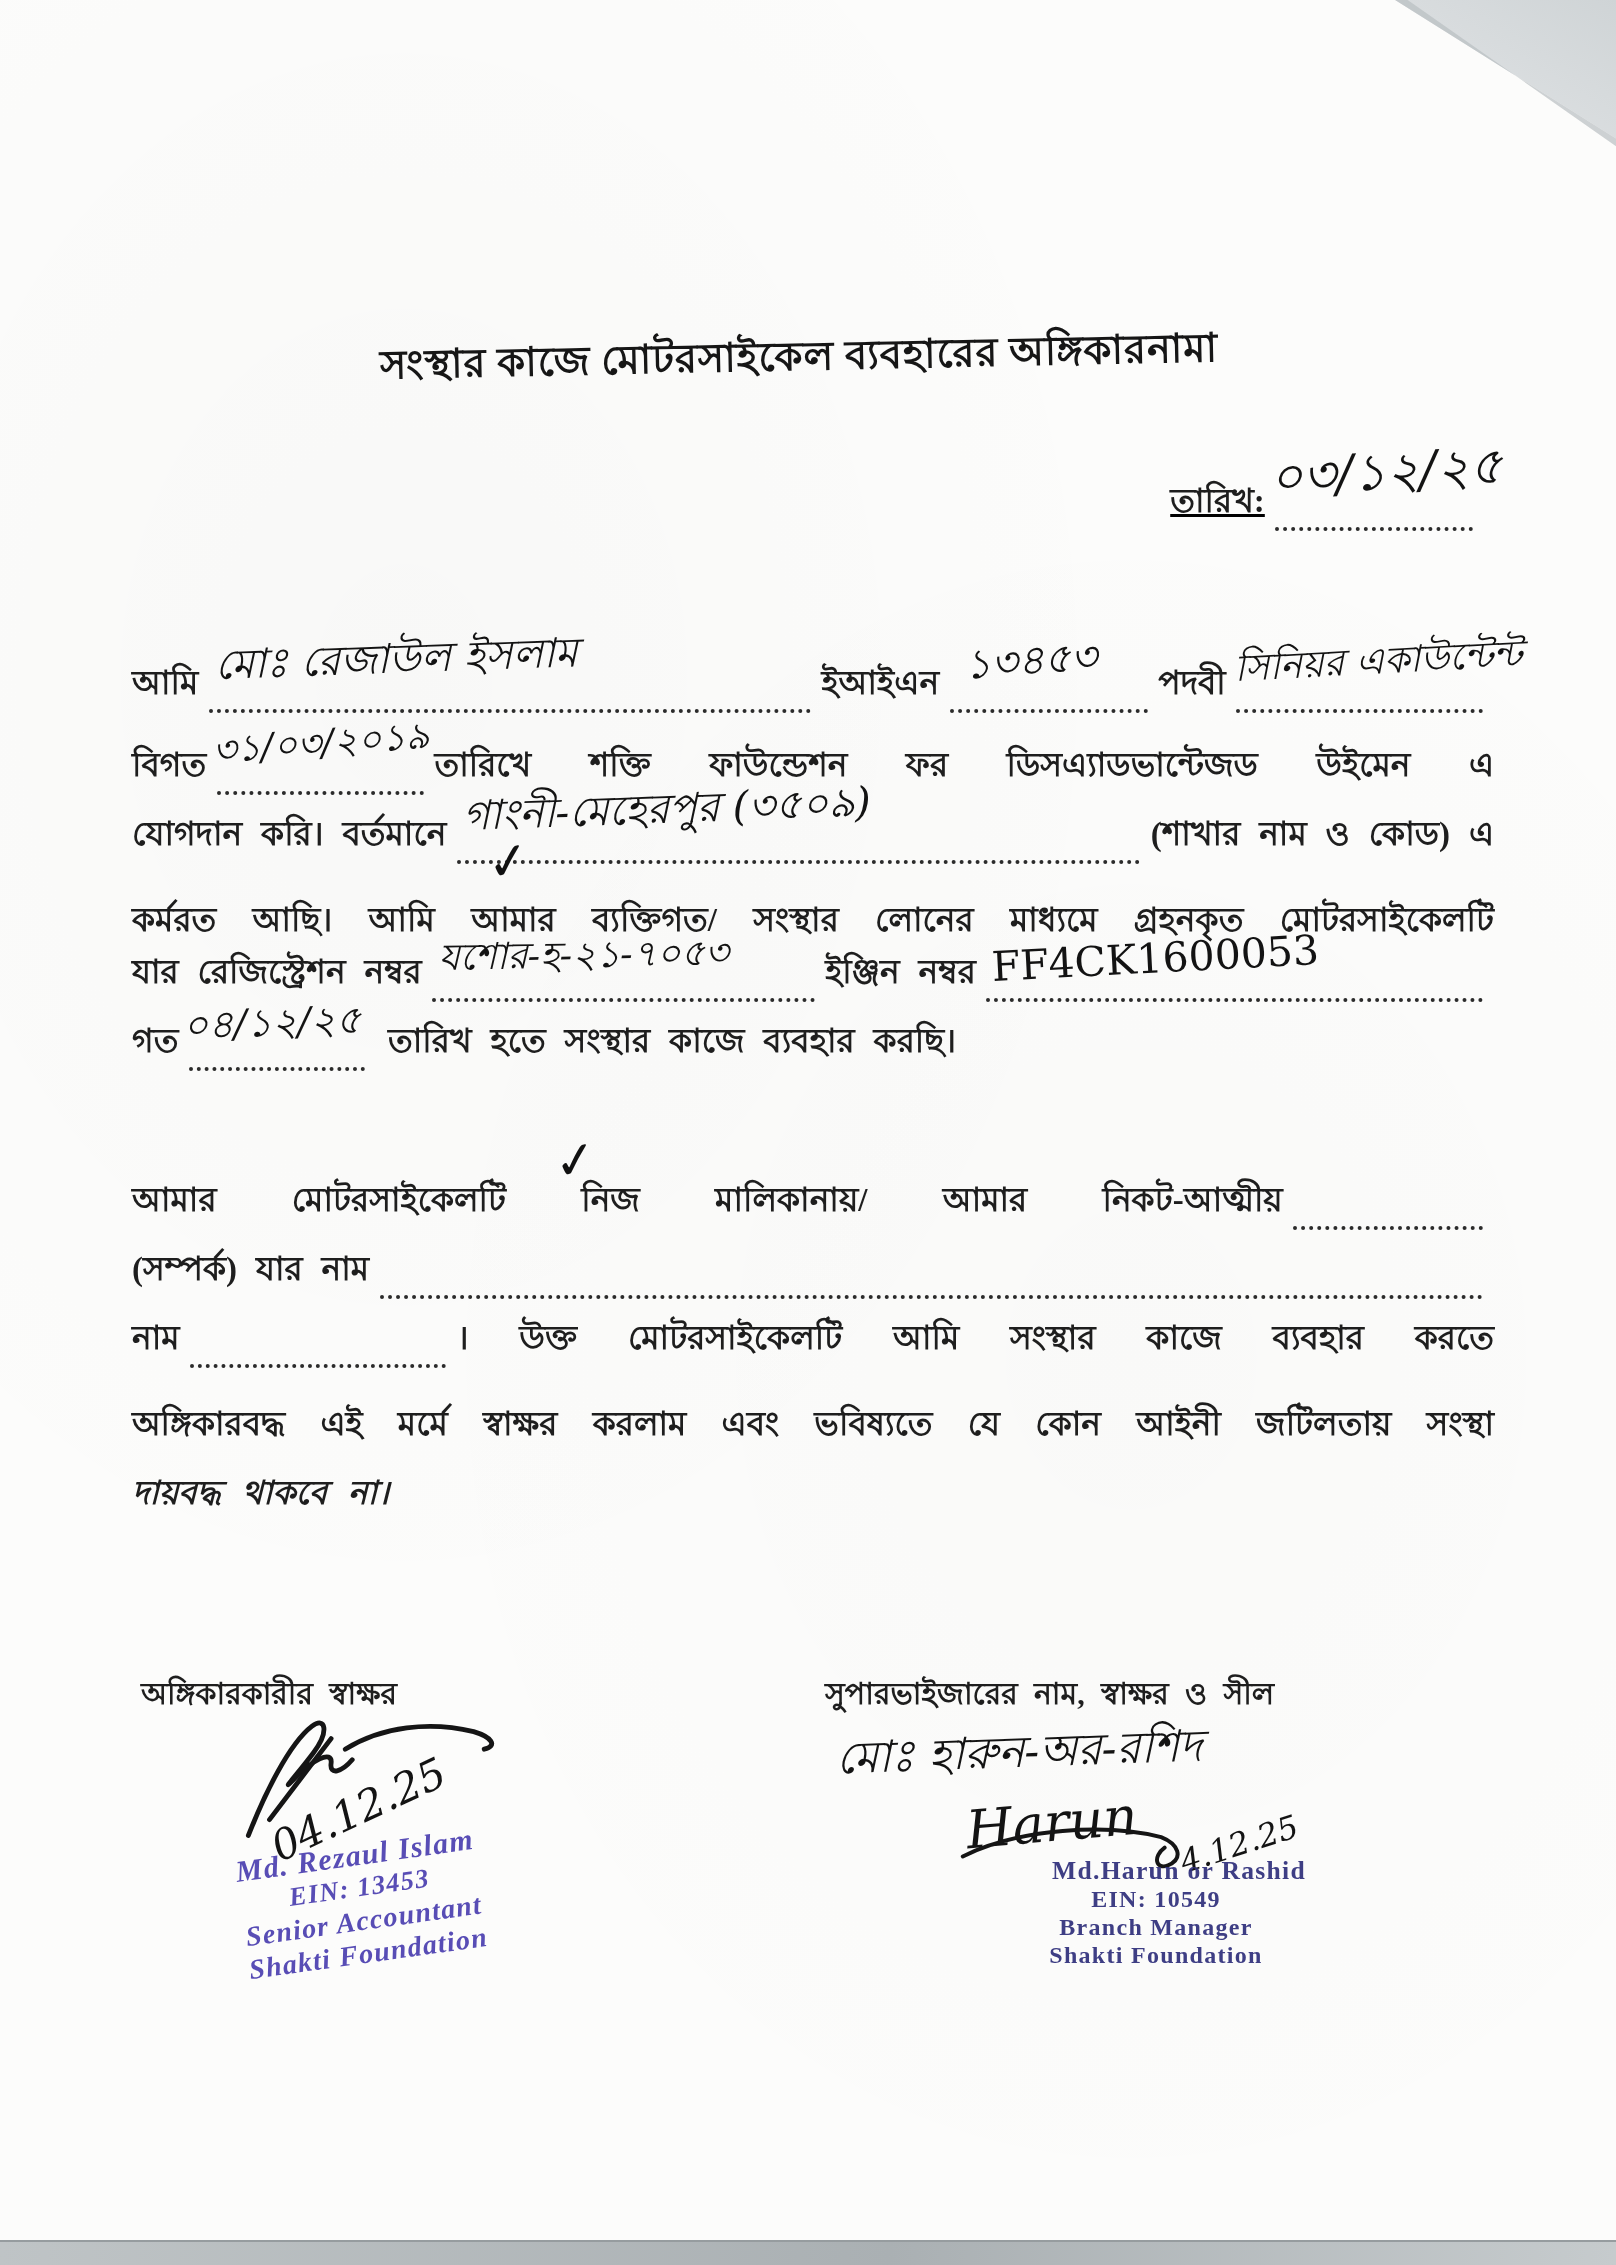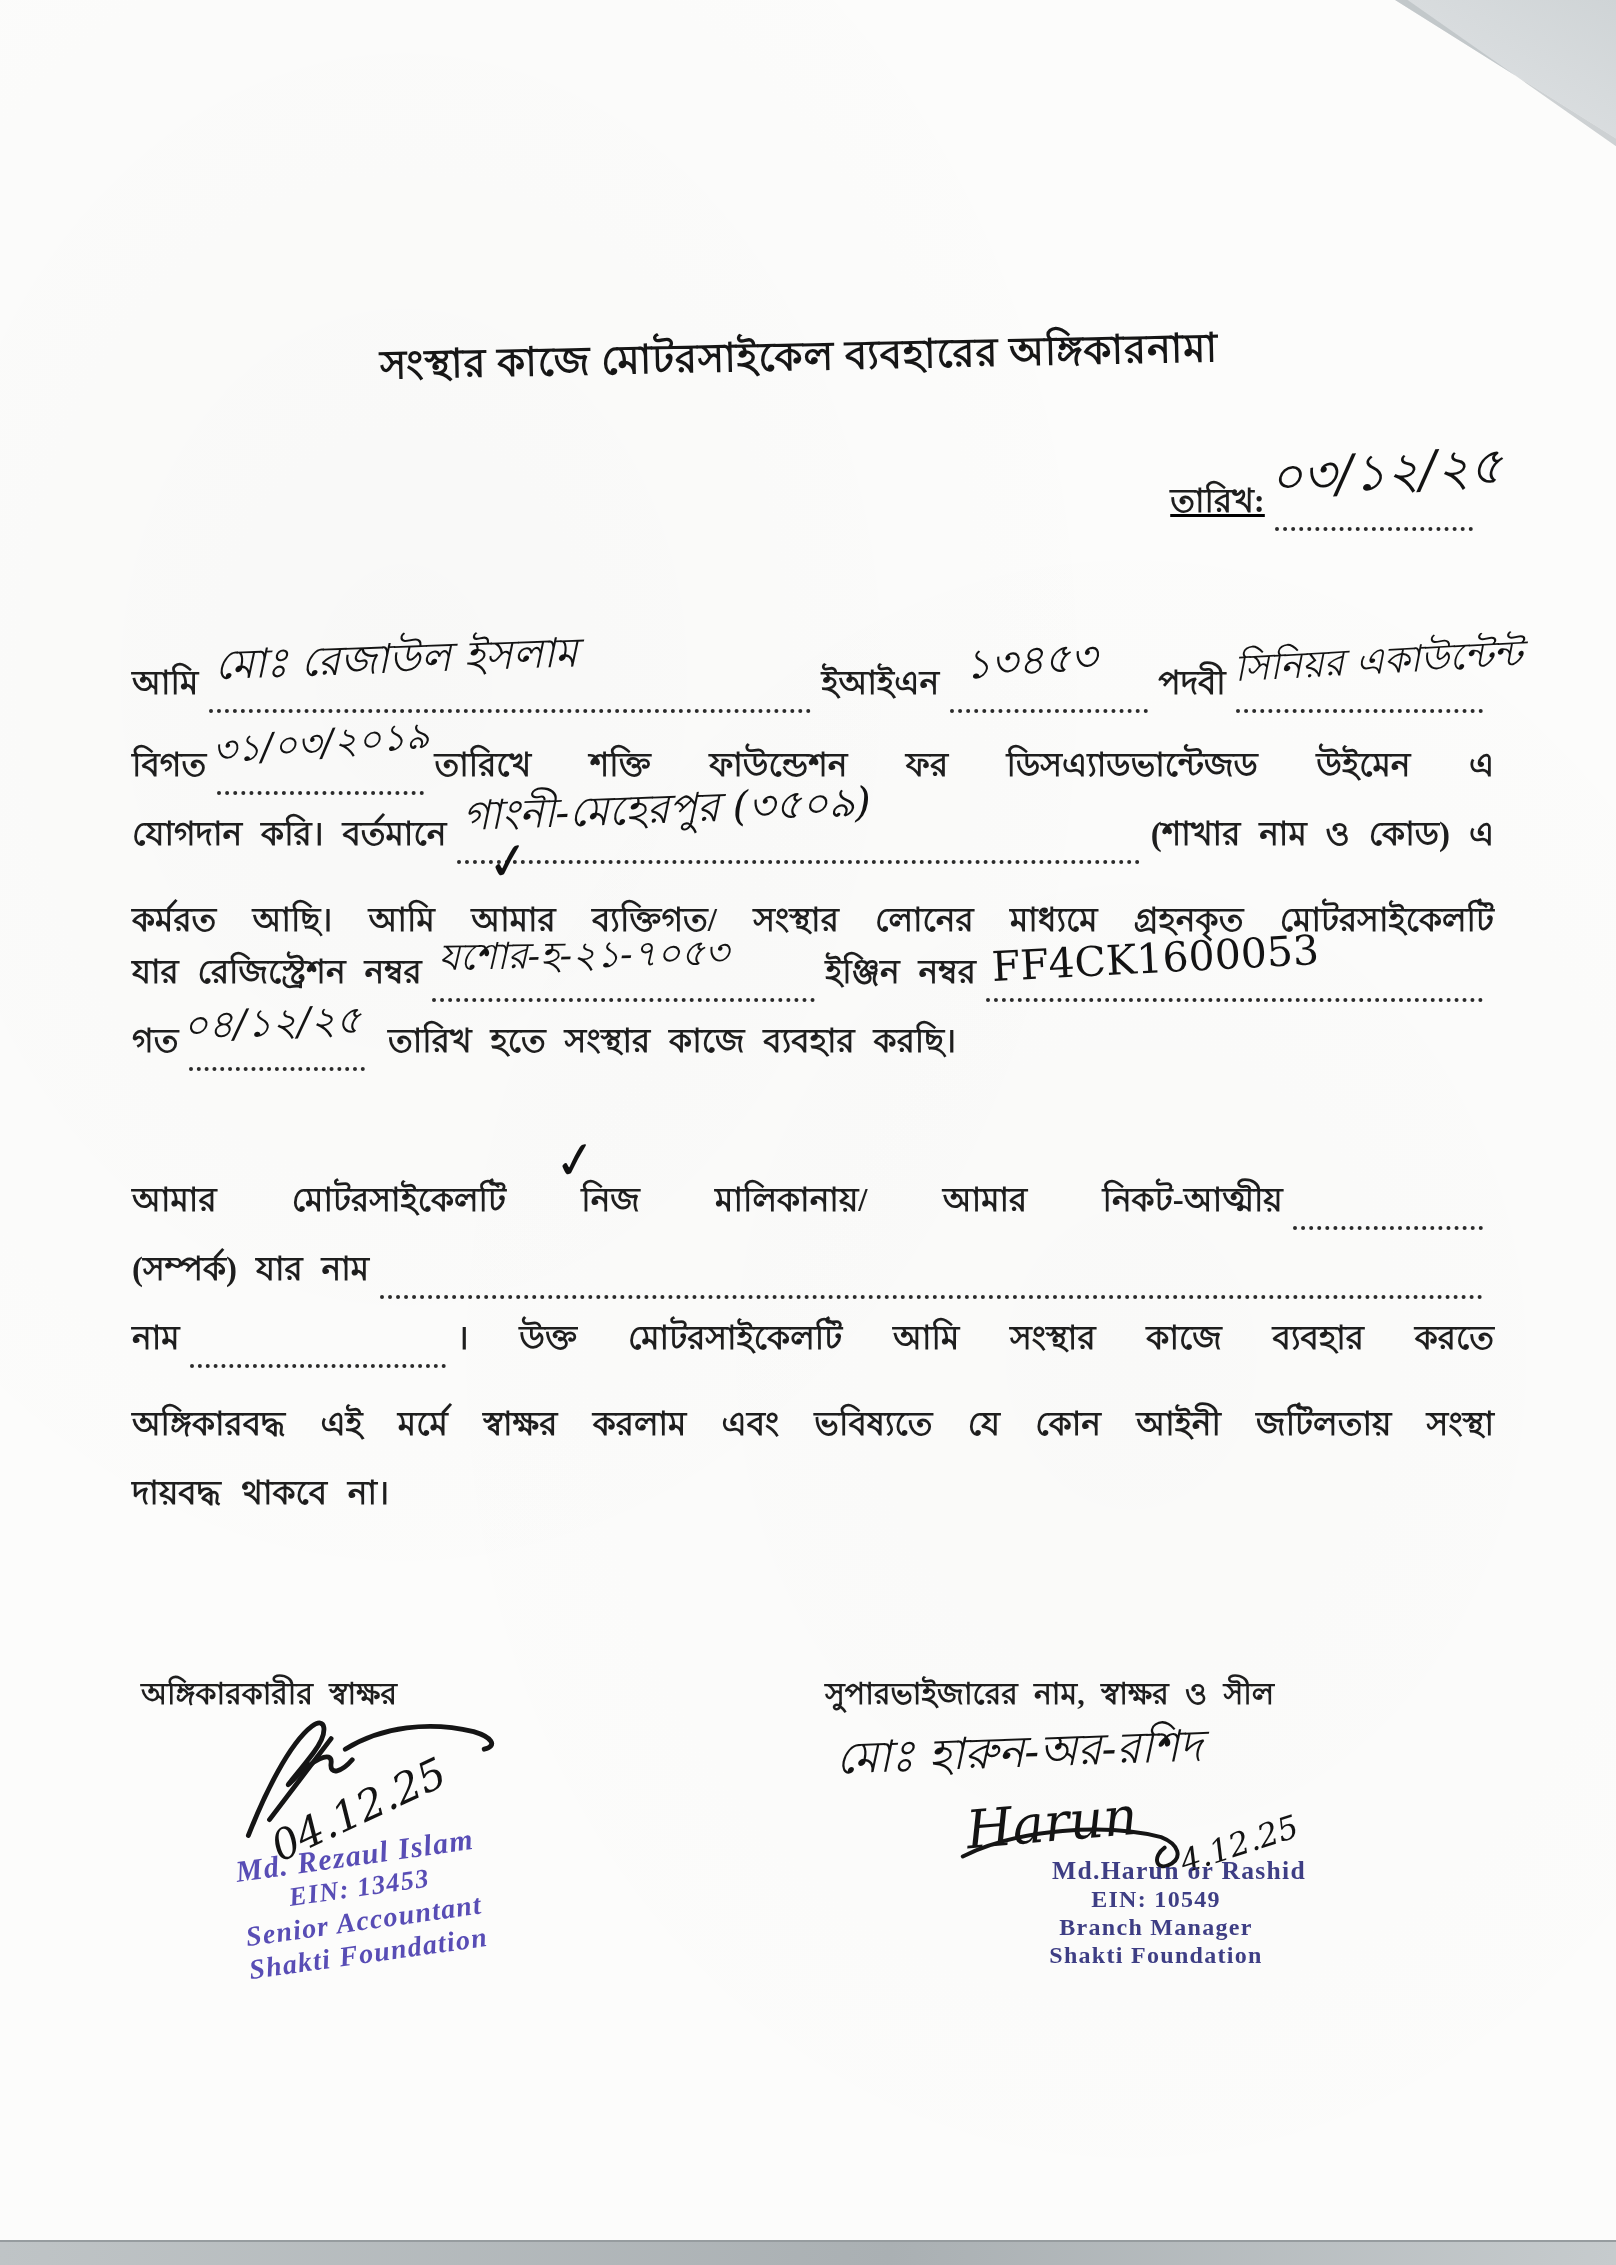--- a/index.html
+++ b/index.html
@@ -28,21 +28,21 @@
     font-family:"Liberation Serif",serif;font-weight:700;font-size:40px;color:#161616;
     transform:rotate(-1.2deg);letter-spacing:0.9px;margin:0;}
   .para{position:absolute;left:132px;right:122px;}
   .p1{top:655px;}
   .p2{top:1172px;}
   .line{display:flex;align-items:flex-end;height:69px;padding-bottom:10.6px;box-sizing:border-box;}
   .line.gap-top{margin-top:12.4px;}
   .pline{display:block;height:69px;box-sizing:border-box;padding-top:19.4px;
     font-family:"Liberation Serif",serif;font-weight:700;font-size:33px;color:#1e1e1e;
     text-align:justify;text-align-last:justify;word-spacing:12.4px;}
-  .pline.no-just{text-align:left;text-align-last:left;}
+  .pline.no-just{text-align:left;text-align-last:left;font-style:italic;}
   .fill{flex:1 1 auto;text-align:justify;text-align-last:justify;white-space:normal;}
   .blank{position:relative;display:inline-block;height:10.6px;
     border-bottom:4.4px dotted #2b2b2b;margin:0 10.6px;}
   .grow{flex:1 1 auto;}
   .grow2{flex:1.3 1 auto;}
   
   .hw{position:absolute;left:7px;bottom:7px;font-family:"DejaVu Serif",serif;
     font-style:italic;font-size:39px;font-weight:400;color:#131313;white-space:nowrap;
     transform-origin:left bottom;word-spacing:normal;}
   .check{position:absolute;font-family:"DejaVu Sans",sans-serif;font-size:51px;

